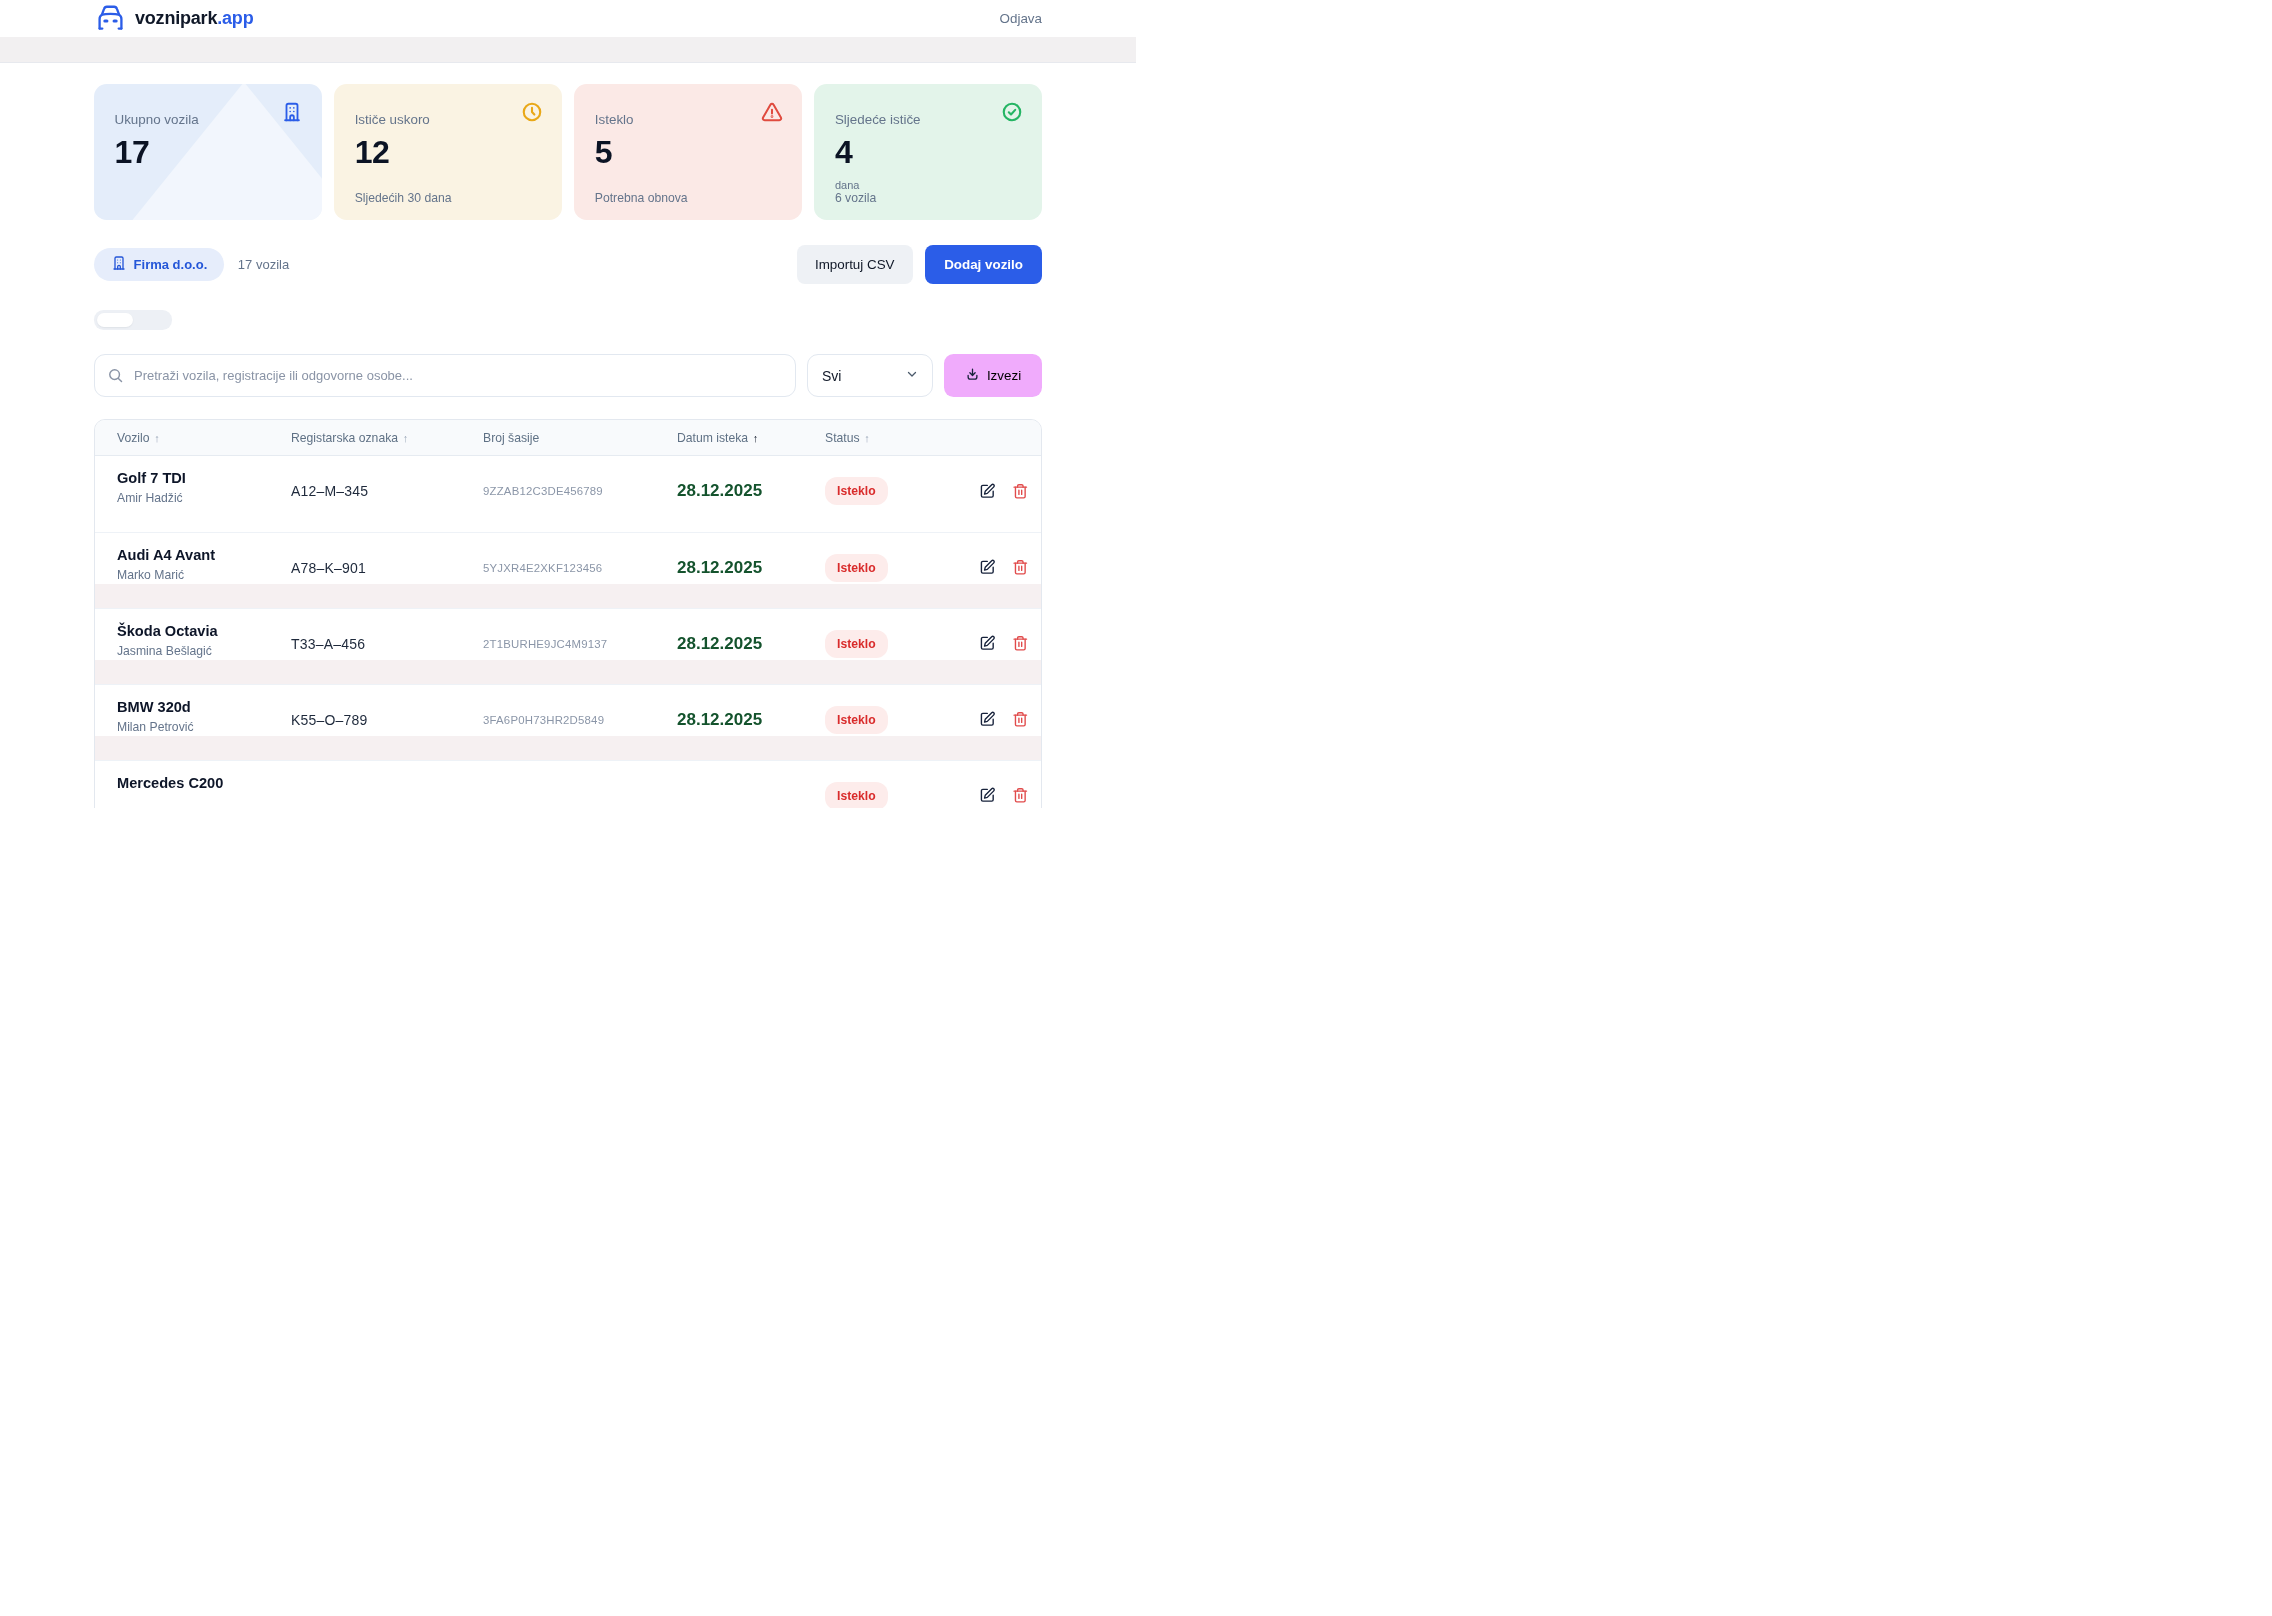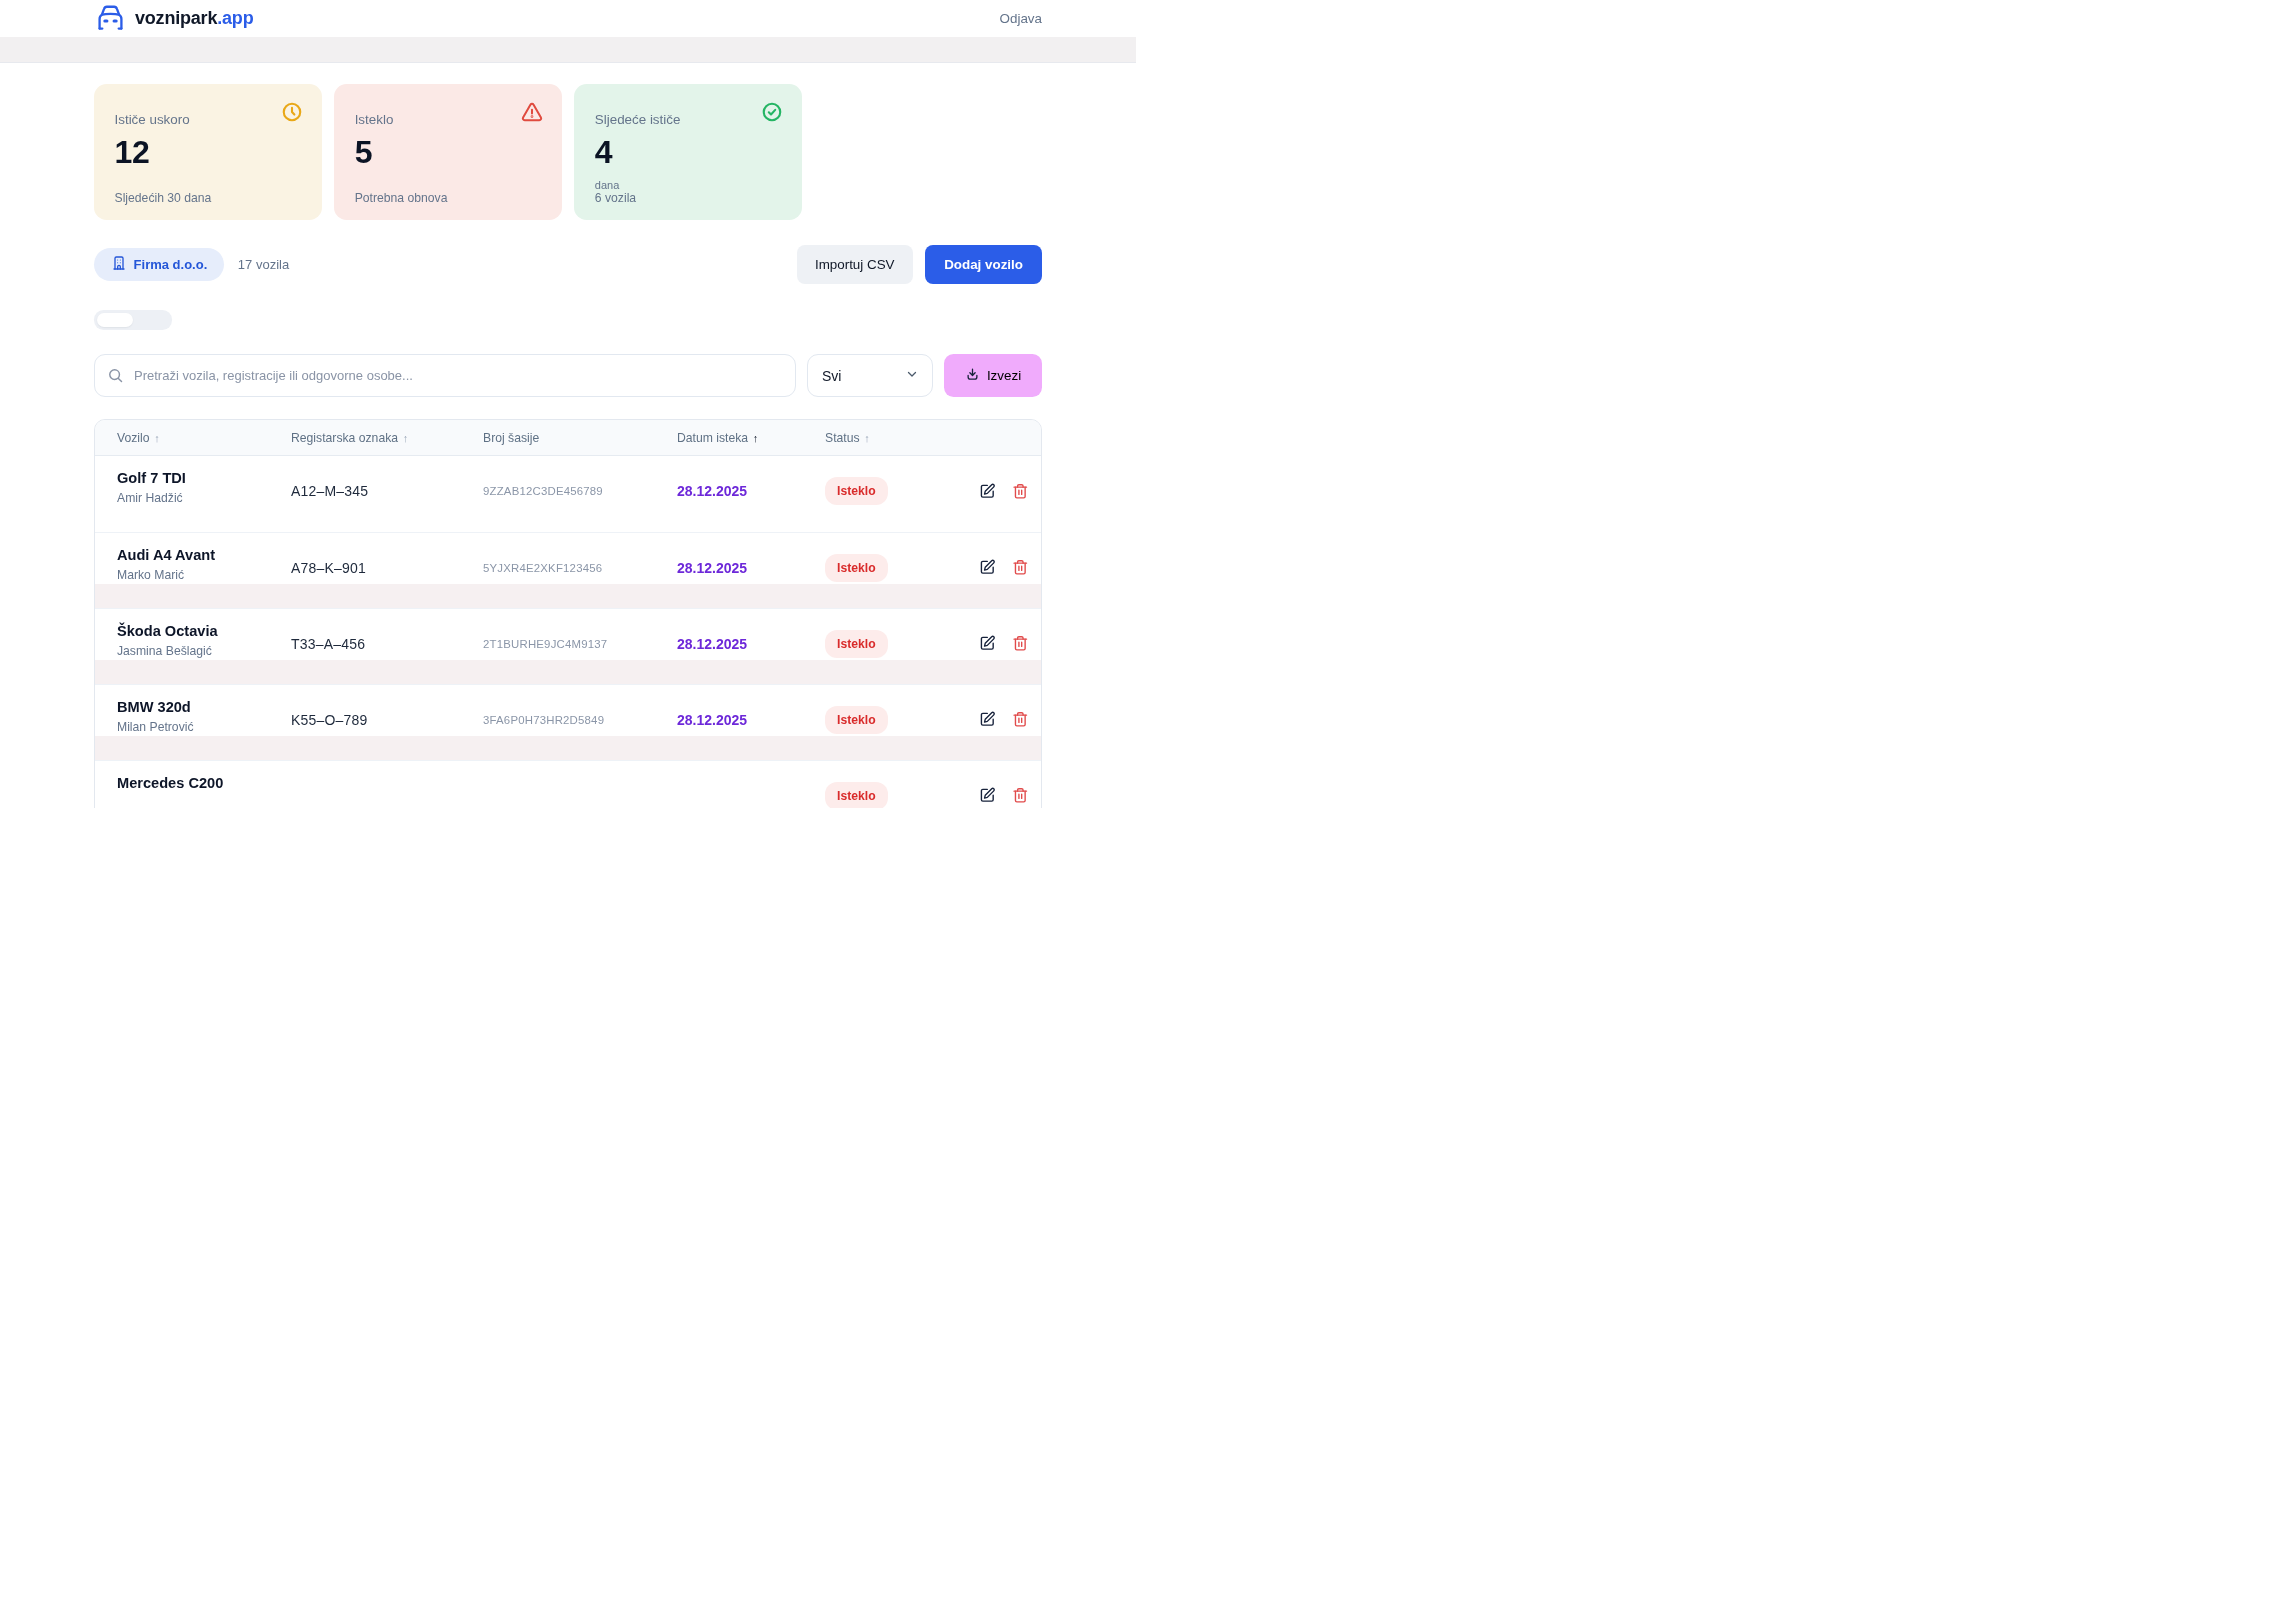--- a/index.html
+++ b/index.html
@@ -73,21 +73,21 @@
   .trow { position:relative; height:76px; padding-bottom:6.3px; cursor:default; }
   .trow + .trow { border-top:0.8px solid #eef2f7; }
   .trow.tinted::after { content:""; position:absolute; left:0; right:0; bottom:0; height:24px;
     background:#f6f0f1; z-index:0; }
   .trow .cell { position:relative; z-index:1; }
   .c-vehicle { align-self:start; padding-top:13.4px; }
   .v-name { font-size:14.6px; font-weight:700; color:#0d1528; }
   .v-owner { margin-top:5.5px; font-size:12.2px; color:#64748b; }
   .c-plate { font-size:14px; font-weight:500; color:#1e293b; letter-spacing:0.2px; }
   .c-vin { font-family:Liberation Sans, sans-serif; font-size:11.4px; color:#8b96a8; letter-spacing:0.2px; }
-  .c-date { font-size:14px; font-weight:600; color:#6d28d9; }
+  .c-date { font-size:17px; font-weight:600; color:#14532d; }
   .badge { display:inline-block; padding:7px 12px; border-radius:12px; background:#fdeceb;
     color:#d92b2b; font-size:12.2px; font-weight:600; }
   .c-actions { display:flex; align-items:center; justify-content:center; gap:13.4px; }
   .icon-btn { background:none; border:none; padding:1.6px; cursor:pointer; width:20px; height:20px; }
   .icon-btn svg { width:16.6px; height:16.6px; display:block; }
 </style>
 </head>
 <body>
 
 <div class="topbar">
@@ -106,20 +106,34 @@
     </div>
     <span class="logout">Odjava</span>
   </div>
 </div>
 <div class="band"></div>
 
 <div class="shell">
 
   
   <div class="cards" id="cards">
+      <div class="card blue">
+    <div class="card-label">Ukupno vozila</div>
+    <span class="card-icon"><svg width="22" height="22" viewBox="0 0 24 24" fill="none" stroke="#2b5de8" stroke-width="2" stroke-linecap="round" stroke-linejoin="round">
+            <path d="M6 21 V5 a2 2 0 0 1 2-2 h8 a2 2 0 0 1 2 2 v16"></path>
+            <circle cx="10" cy="7.5" r="0.9" fill="#2b5de8" stroke="none"></circle>
+            <circle cx="14" cy="7.5" r="0.9" fill="#2b5de8" stroke="none"></circle>
+            <circle cx="10" cy="11.5" r="0.9" fill="#2b5de8" stroke="none"></circle>
+            <circle cx="14" cy="11.5" r="0.9" fill="#2b5de8" stroke="none"></circle>
+            <path d="M10 21 v-3.5 a2 2 0 0 1 4 0 V21"></path>
+            <path d="M4.5 21 h15"></path>
+          </svg></span>
+    <div class="card-value">17</div>
+
+  </div>
       <div class="card yellow">
     <div class="card-label">Ističe uskoro</div>
     <span class="card-icon"><svg width="22" height="22" viewBox="0 0 24 24" fill="none" stroke="#e9a818" stroke-width="2.3" stroke-linecap="round" stroke-linejoin="round">
             <circle cx="12" cy="12" r="9"></circle>
             <path d="M12 7.5 V12 l2.6 2.8"></path>
           </svg></span>
     <div class="card-value">12</div>
 
     <div class="card-sub">Sljedećih 30 dana</div>
   </div>

